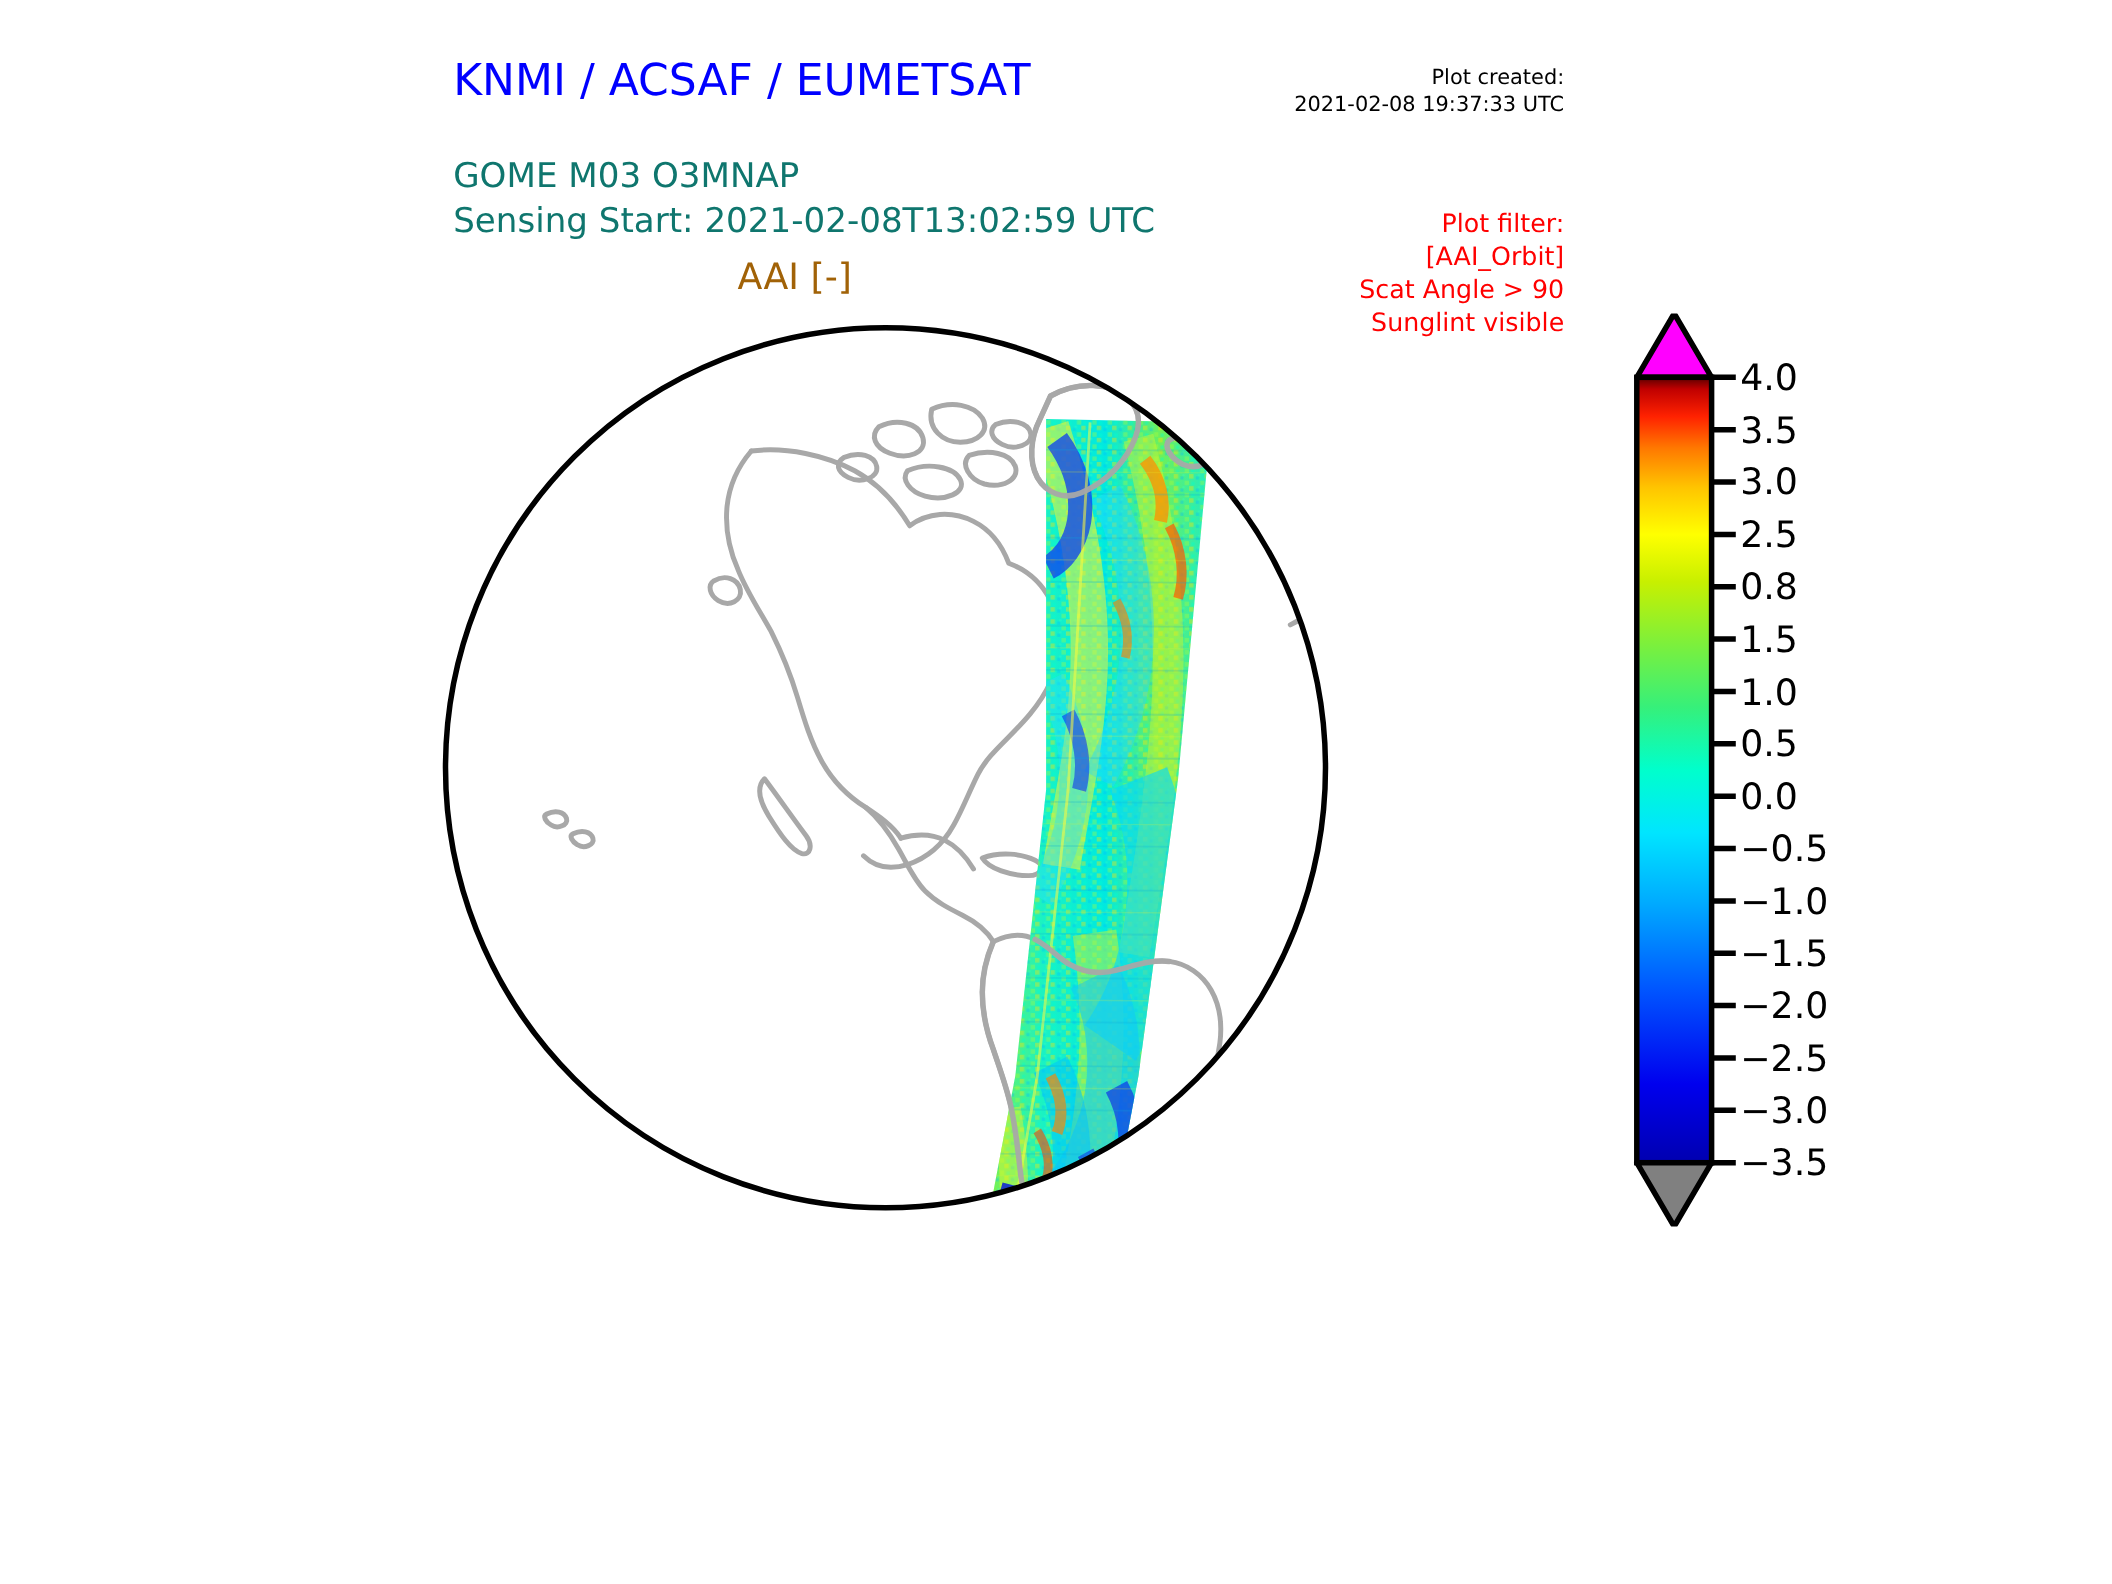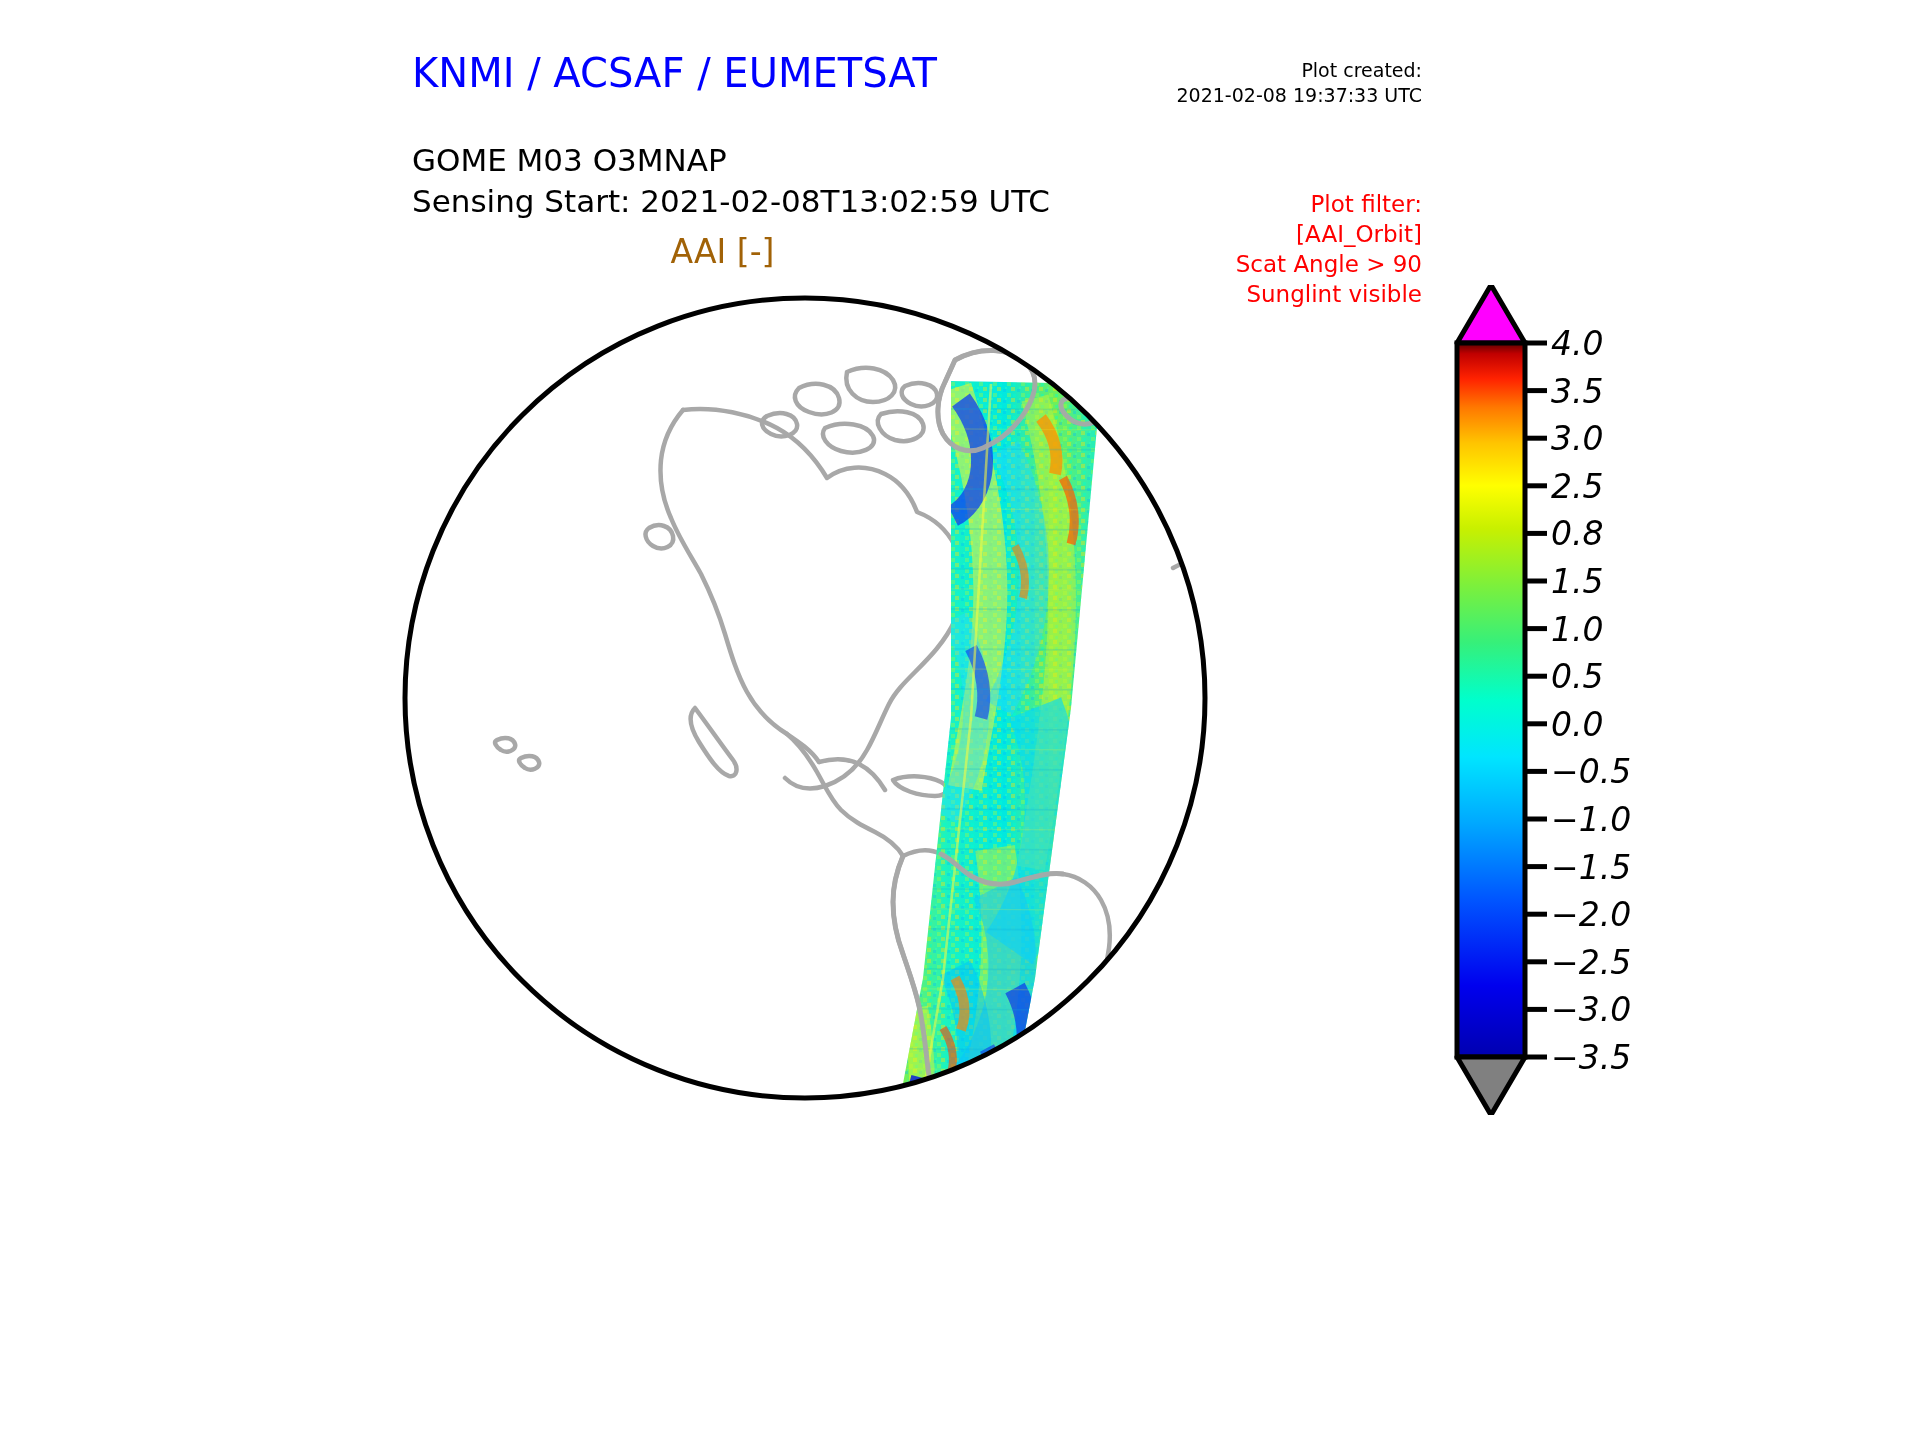--- a/index.html
+++ b/index.html
@@ -43,21 +43,21 @@
     color: #000000;
     line-height: 1.32;
     white-space: nowrap;
   }
 
   #product-block {
     position: absolute;
     left: 412px;
     top: 140px;
     font-size: 31px;
-    color: #000000;
+    color: #0f766e;
     line-height: 1.32;
     white-space: nowrap;
   }
 
   #plot-filter-block {
     position: absolute;
     right: 498px;
     top: 168px;
     text-align: right;
     font-size: 23px;
@@ -88,25 +88,24 @@
   #globe-disc {
     position: absolute;
     left: 0; top: 0;
     width: 820px;
     height: 820px;
   }
 
   
   #colorbar-group {
     position: absolute;
-    left: 1443px;
+    left: 1474px;
     top: 285px;
     width: 420px;
     height: 830px;
-    font-style: italic;
   }
   #colorbar-svg {
     position: absolute;
     left: 0;
     top: 0;
   }
   .cb-tick-label {
     position: absolute;
     font-size: 33px;
     color: #000000;

